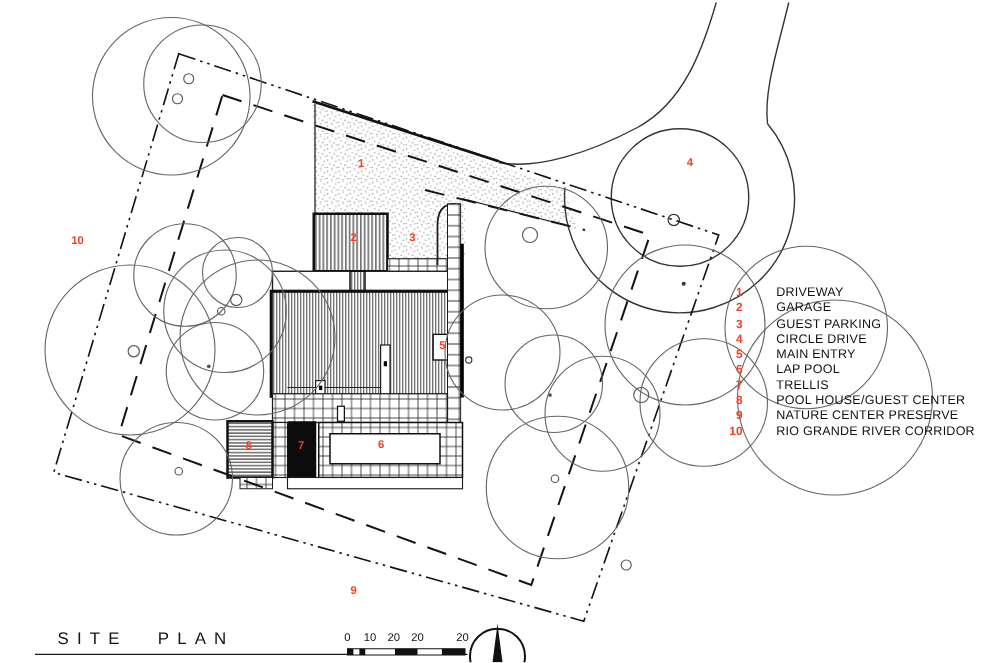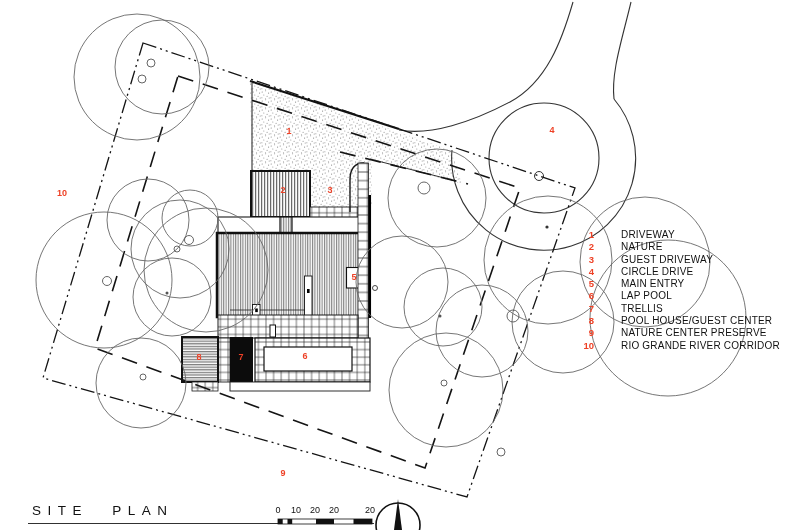--- a/index.html
+++ b/index.html
@@ -9,21 +9,21 @@
   .stage svg{position:absolute;left:0;top:0;}
   
   .plan-label{position:absolute;transform:translate(-50%,-50%);
       font-size:9px;font-weight:bold;color:var(--accent);line-height:1;}
   
   .legend{position:absolute;left:578px;top:229px;}
   .legend-row{display:flex;align-items:baseline;height:12.3px;}
   .legend-num{width:16px;text-align:right;font-size:9.5px;font-weight:bold;color:var(--accent);}
   .legend-label{margin-left:27px;font-size:10px;color:#111;letter-spacing:.2px;white-space:nowrap;}
   
-  .plan-title{position:absolute;left:32px;top:503px;font-size:13.5px;letter-spacing:6.5px;
+  .plan-title{position:absolute;left:46px;top:503px;font-size:13.5px;letter-spacing:6.5px;
       word-spacing:14px;color:#111;}
   .scale-tick{position:absolute;top:505px;transform:translateX(-50%);font-size:9px;color:#111;}
 </style>
 </head>
 <body>
 
 <div class="stage">
 
 <svg width="800" height="530" viewBox="0 0 800 530">
   <defs>
@@ -182,25 +182,25 @@
   <span class="plan-label" style="left:62px;top:193px">10</span>
 </div>
 
 <div class="legend">
   <div class="legend-row">
     <span class="legend-num">1</span>
     <span class="legend-label">DRIVEWAY</span>
   </div>
   <div class="legend-row">
     <span class="legend-num">2</span>
-    <span class="legend-label">NATURE</span>
+    <span class="legend-label">GARAGE</span>
   </div>
   <div class="legend-row">
     <span class="legend-num">3</span>
-    <span class="legend-label">GUEST DRIVEWAY</span>
+    <span class="legend-label">GUEST PARKING</span>
   </div>
   <div class="legend-row">
     <span class="legend-num">4</span>
     <span class="legend-label">CIRCLE DRIVE</span>
   </div>
   <div class="legend-row">
     <span class="legend-num">5</span>
     <span class="legend-label">MAIN ENTRY</span>
   </div>
   <div class="legend-row">

